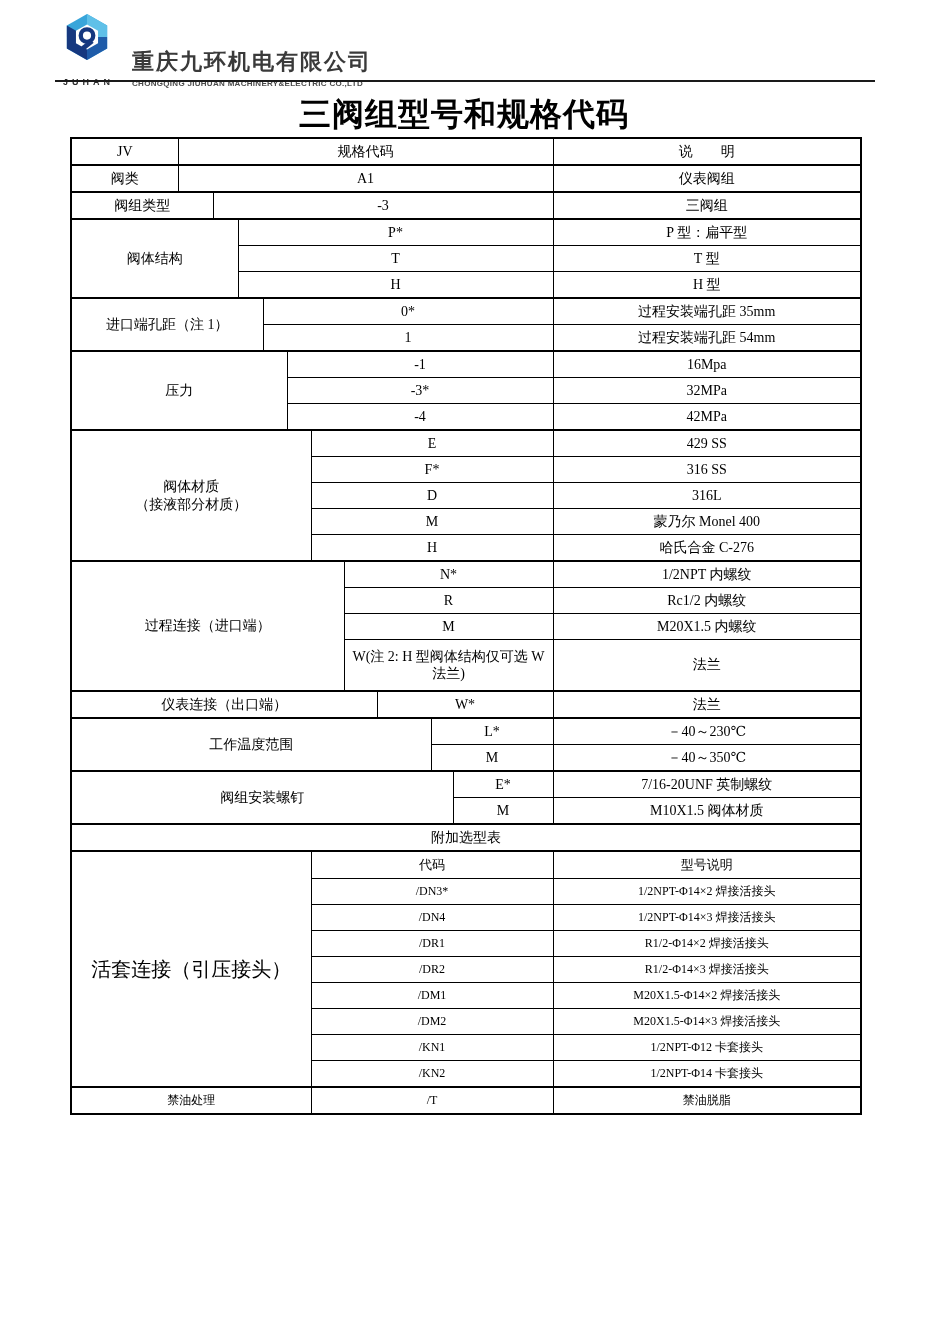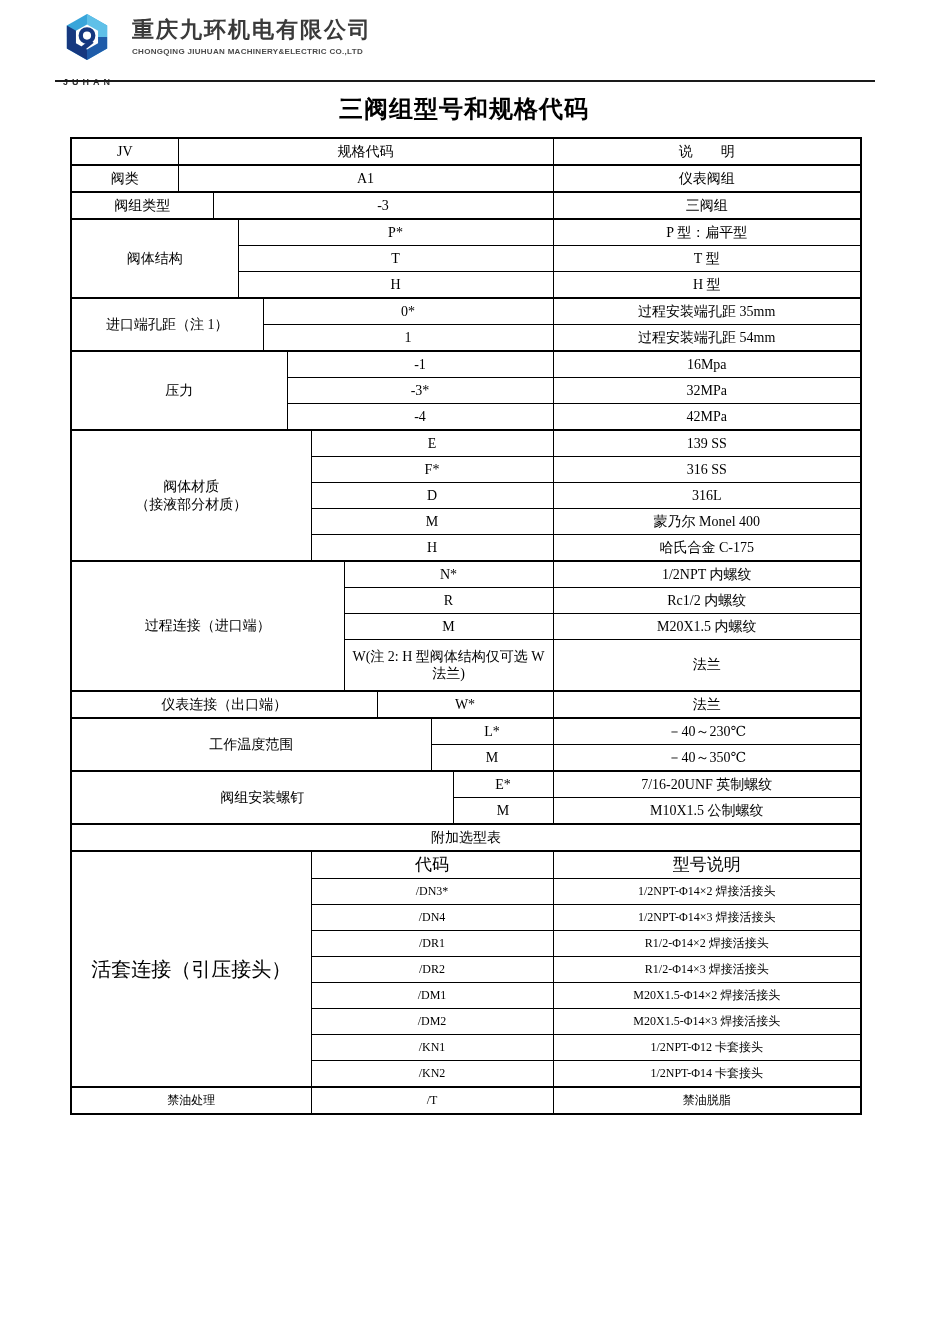--- a/index.html
+++ b/index.html
@@ -5,42 +5,42 @@
   html,body { margin:0; padding:0; background:#ffffff; }
   body { width:930px; height:1320px; font-family:"Liberation Serif","DejaVu Serif",serif; color:#000; }
   .page { position:relative; width:930px; height:1320px; background:#fff; overflow:hidden; }
 
   
   .hdr { position:absolute; top:13px; left:54px; display:flex; align-items:flex-start; }
   .logo-wrap { width:66px; text-align:center; }
   .logo-wrap svg { width:58px; height:48px; display:block; margin:0 auto; }
   .juhan { font-family:"Liberation Sans","DejaVu Sans",sans-serif; font-size:9px; font-weight:bold;
            letter-spacing:4px; color:#2b2b2b; margin-top:16px; padding-left:3px; }
-  .names { margin-left:12px; padding-top:5px; }
+  .names { margin-left:12px; padding-top:5px;margin-top:32px; }
   .cn { font-family:"Liberation Sans","DejaVu Sans",sans-serif; font-size:22px; font-weight:bold;
         color:#3a3a3a; letter-spacing:2px; line-height:1.1; }
   .en { font-family:"Liberation Sans","DejaVu Sans",sans-serif; font-size:8px; font-weight:bold;
         color:#4a4a4a; letter-spacing:0.3px; margin-top:5px; }
   .rule { position:absolute; top:80px; left:55px; width:820px; border-top:2px solid #1a1a1a; }
 
   
   .title { position:absolute; top:93px; left:0; width:928px; text-align:center;
-           font-size:24px; font-weight:bold; letter-spacing:1px; }
+           font-size:32px; font-weight:bold; letter-spacing:1px; }
 
   
   table.spec { position:absolute; top:137px; left:70px; border-collapse:collapse; table-layout:fixed;
                border:2px solid #000;padding-left:20px; }
   table.spec td { border:1px solid #000; height:25px; font-size:14px; text-align:center;
                   padding:0 2px; overflow:hidden; line-height:1.25; }
   tr.g td { border-top-width:2px; }
   td.code { text-align:left; padding-left:7px; }
   td.codec { text-align:center; }
   tr.tall td { height:50px; }
   td.pre { white-space:pre-line;font-family:Liberation Serif, serif; }
-  tr.subhead td { font-size:17px; height:26px; }
+  tr.subhead td { font-size:13px; height:26px; }
   tr.sub td { font-size:12px; }
   tr.banner td { font-size:14px; }
 </style>
 </head>
 <body>
 
 <div class="page">
 
   <div class="hdr">
     <div class="logo-wrap">
@@ -127,37 +127,37 @@
       <td>32MPa</td>
     </tr>
     <tr>
       <td colspan="6" class="code">-4</td>
       <td>42MPa</td>
     </tr>
     <tr class="g">
       <td colspan="6" rowspan="5" class="pre">阀体材质
 （接液部分材质）</td>
       <td colspan="5" class="code">E</td>
-      <td>139 SS</td>
+      <td>429 SS</td>
     </tr>
     <tr>
       <td colspan="5" class="code">F*</td>
       <td>316 SS</td>
     </tr>
     <tr>
       <td colspan="5" class="code">D</td>
       <td>316L</td>
     </tr>
     <tr>
       <td colspan="5" class="code">M</td>
       <td>蒙乃尔 Monel 400</td>
     </tr>
     <tr>
       <td colspan="5" class="code">H</td>
-      <td>哈氏合金 C-175</td>
+      <td>哈氏合金 C-276</td>
     </tr>
     <tr class="g">
       <td colspan="7" rowspan="4">过程连接（进口端）</td>
       <td colspan="4" class="code">N*</td>
       <td>1/2NPT 内螺纹</td>
     </tr>
     <tr>
       <td colspan="4" class="code">R</td>
       <td>Rc1/2 内螺纹</td>
     </tr>
@@ -183,21 +183,21 @@
       <td colspan="2" class="codec">M</td>
       <td>－40～350℃</td>
     </tr>
     <tr class="g">
       <td colspan="10" rowspan="2">阀组安装螺钉</td>
       <td class="codec">E*</td>
       <td>7/16-20UNF 英制螺纹</td>
     </tr>
     <tr>
       <td class="codec">M</td>
-      <td>M10X1.5 公制螺纹</td>
+      <td>M10X1.5 阀体材质</td>
     </tr>
     <tr class="g banner">
       <td colspan="12">附加选型表</td>
     </tr>
     <tr class="g subhead">
       <td colspan="6" rowspan="9" style="font-size:20px">活套连接（引压接头）</td>
       <td colspan="5">代码</td>
       <td>型号说明</td>
     </tr>
     <tr class="sub">

